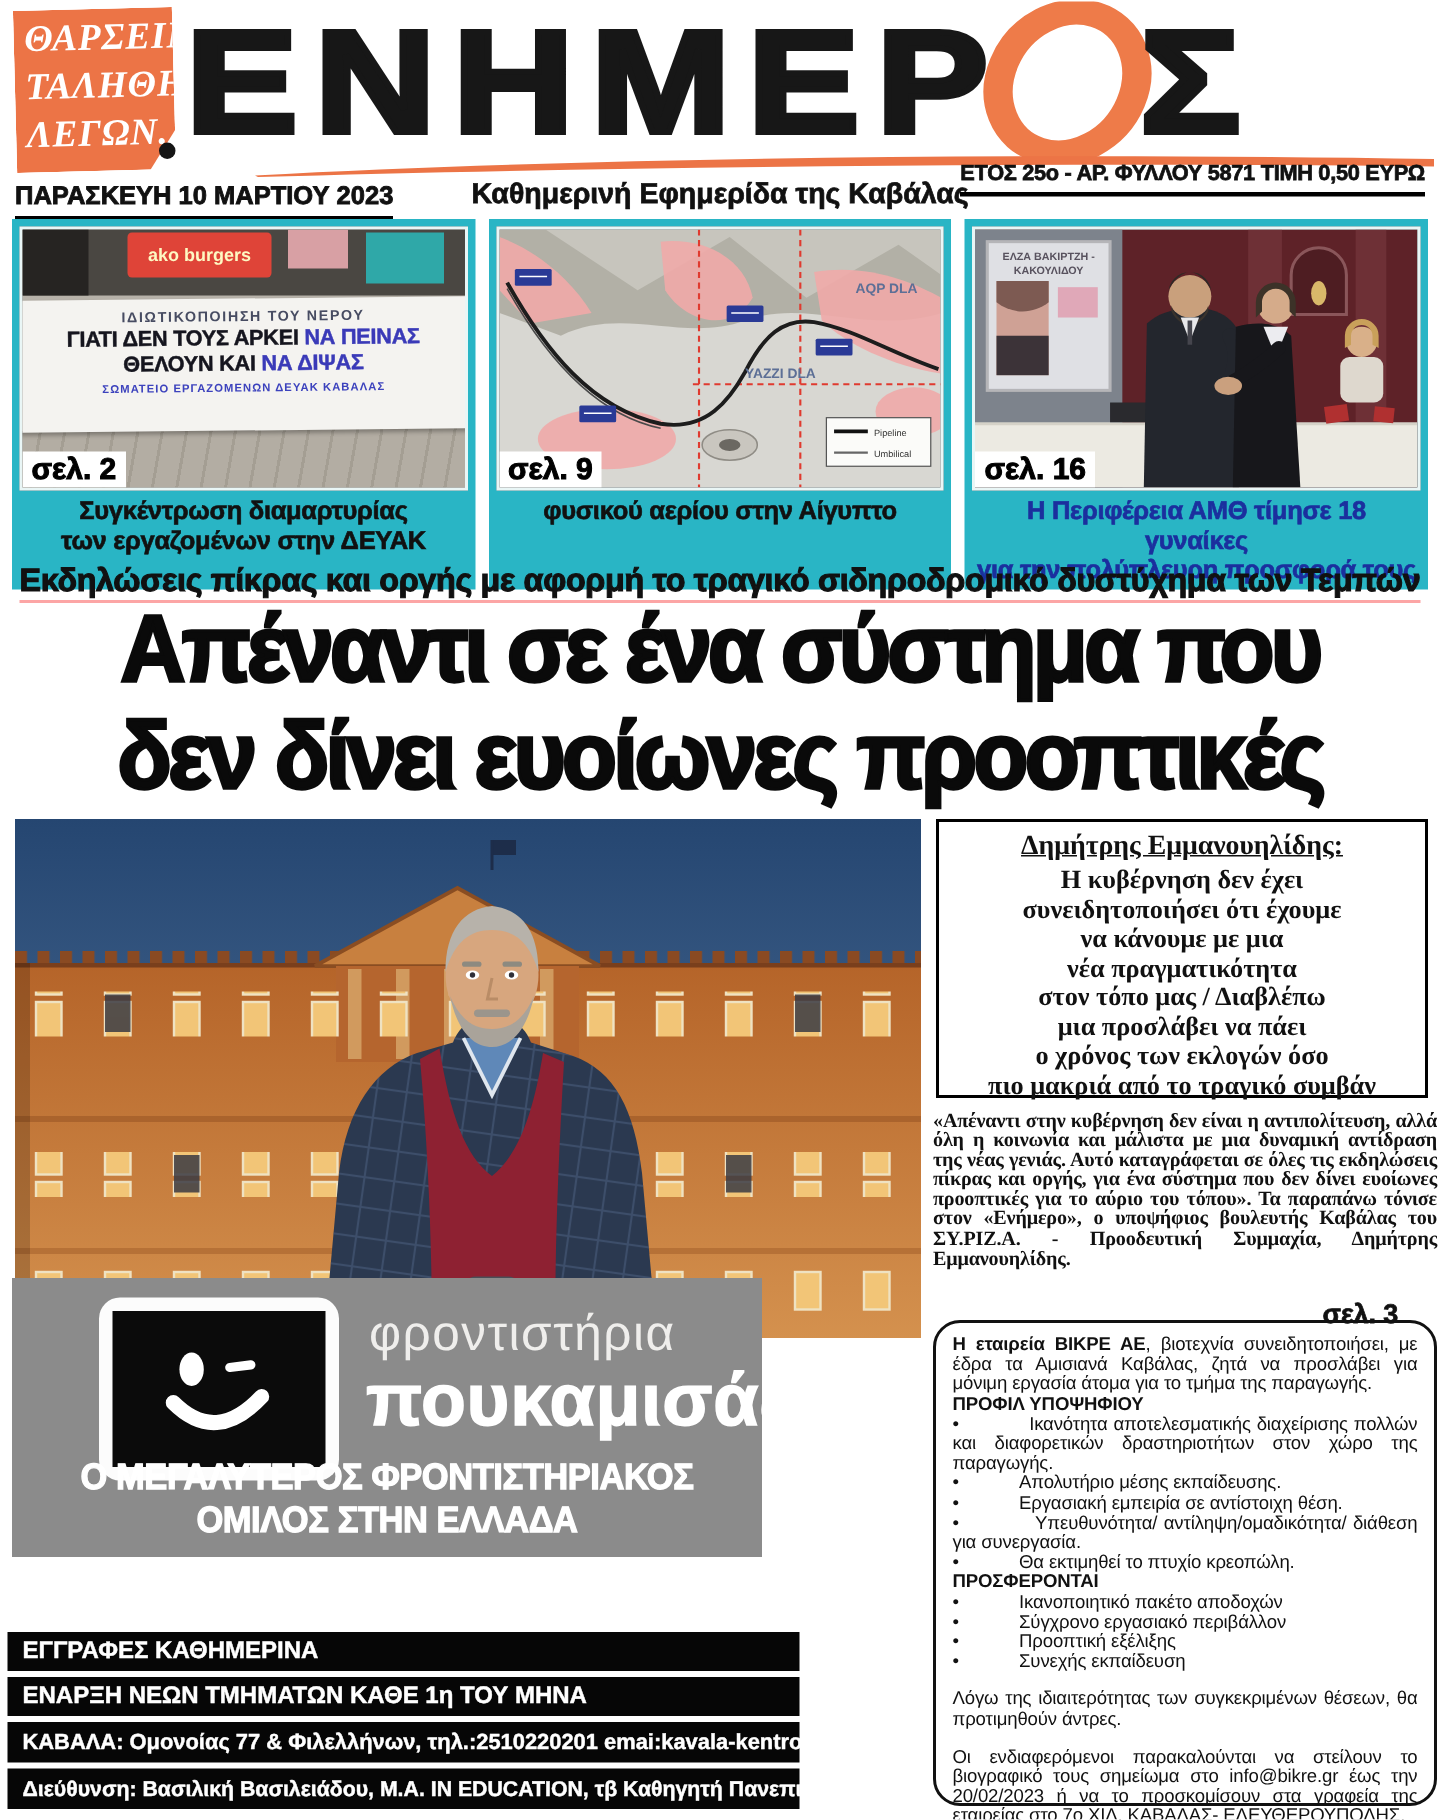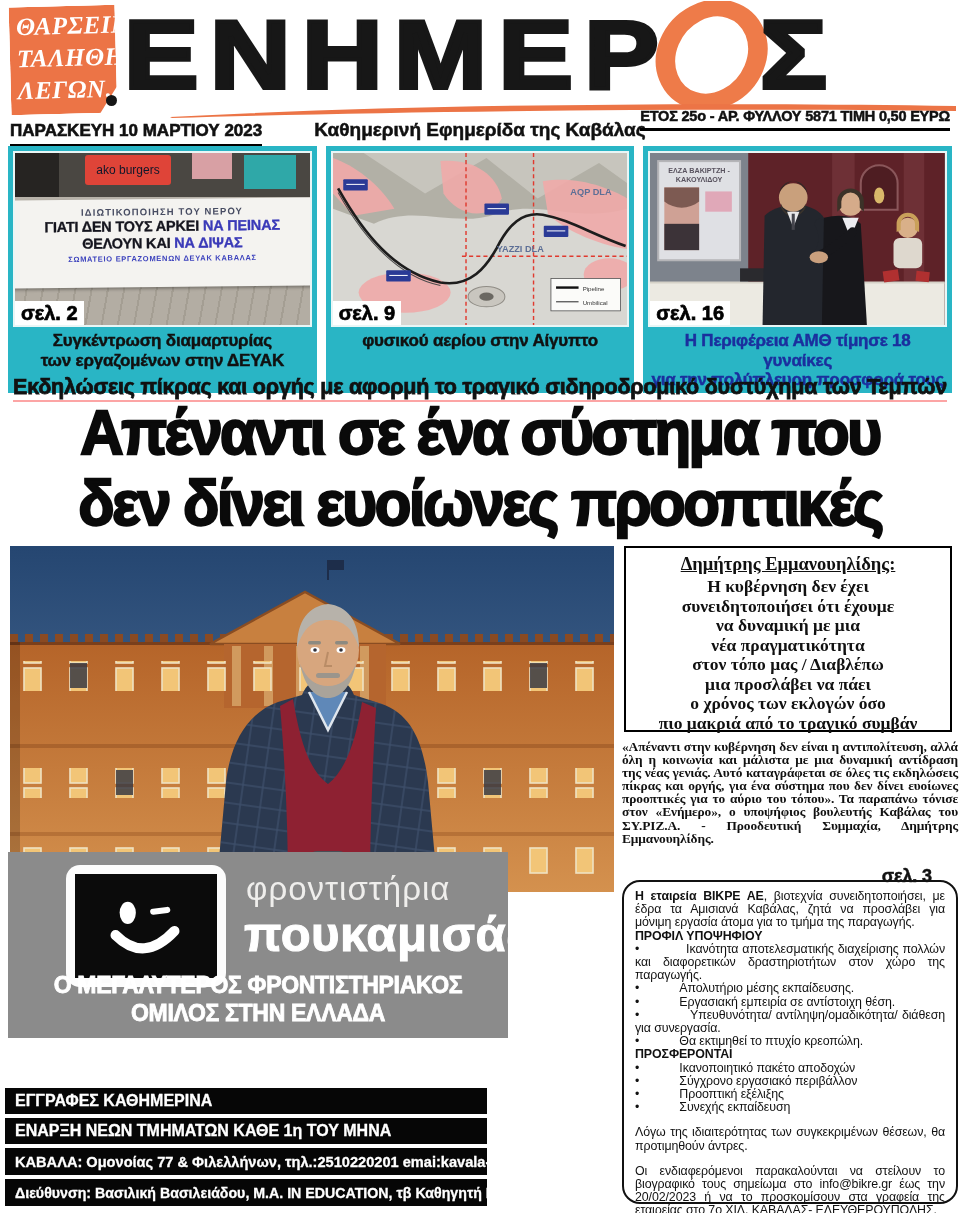--- a/index.html
+++ b/index.html
@@ -37,22 +37,22 @@
   .teaser-caption{text-align:center;font-weight:bold;font-size:17px;line-height:19.5px;margin-top:4px;
               letter-spacing:-.2px;-webkit-text-stroke:.45px;}
   .cap-blue{color:#1b2f9e;-webkit-text-stroke:.45px #1b2f9e;}
 
   
   .s1{position:absolute;inset:0;background:#b7b2a9;}
   .s1-pave{position:absolute;left:0;right:0;bottom:0;height:56px;
            background:repeating-linear-gradient(100deg,#b3ada3 0 14px,#a49e93 14px 16px);}
   .s1-shops{position:absolute;top:0;left:0;right:0;height:44px;background:#4a4742;}
   .s1-shopdark{position:absolute;left:0;top:0;width:44px;height:44px;background:#262422;}
-  .s1-sign{position:absolute;left:70px;top:2px;width:86px;height:30px;background:#df4438;color:#0f172a;
-           font-weight:normal;font-size:12px;text-align:center;line-height:30px;border-radius:3px;}
+  .s1-sign{position:absolute;left:70px;top:2px;width:96px;height:30px;background:#df4438;color:#fef9c3;
+           font-weight:bold;font-size:12px;text-align:center;line-height:30px;border-radius:3px;}
   .s1-teal{position:absolute;right:14px;top:2px;width:52px;height:34px;background:#2fa8a8;}
   .s1-pink{position:absolute;right:78px;top:0;width:40px;height:26px;background:#d8a0a4;}
   .s1-banner{position:absolute;left:-4px;right:-4px;top:46px;height:88px;background:#f4f3f0;
              transform:rotate(-.6deg);box-shadow:0 2px 3px rgba(0,0,0,.3);text-align:center;}
   .s1-l1{font-size:9.5px;color:#474c62;font-weight:bold;letter-spacing:1.1px;margin-top:7px;}
   .s1-l2{font-size:14.5px;font-weight:bold;color:#15151e;letter-spacing:-.2px;margin-top:1px;-webkit-text-stroke:.3px;}
   .s1-blue{color:#3a3ab8;-webkit-text-stroke:.3px #3a3ab8;}
   .s1-l4{font-size:7.5px;color:#3c42bd;font-weight:bold;letter-spacing:.7px;margin-top:3px;}
 
   .scene-svg{position:absolute;inset:0;width:100%;height:100%;}
@@ -86,21 +86,21 @@
           border-radius:14px;padding:9px;box-sizing:border-box;}
   .adlogo-screen{width:100%;height:100%;background:#0b0b0b;position:relative;}
   .adbrand-small{position:absolute;left:238px;top:18px;font-size:33px;color:#efeeec;letter-spacing:1px;}
   .adbrand-big{position:absolute;left:236px;top:54px;font-size:49px;color:#fff;font-weight:bold;
                -webkit-text-stroke:1px #fff;letter-spacing:.5px;}
   .adtagline{position:absolute;left:0;right:0;bottom:12px;text-align:center;font-size:23px;
              font-weight:bold;color:#fff;-webkit-text-stroke:.8px #fff;letter-spacing:-.3px;
              transform:scaleY(1.06);}
 
   
-  .bar{position:absolute;left:5px;width:482px;background:#060606;color:#fff;font-weight:bold;
+  .bar{position:absolute;left:5px;width:528px;background:#060606;color:#fff;font-weight:bold;
        display:flex;align-items:center;padding:0 10px;box-sizing:border-box;white-space:nowrap;
        -webkit-text-stroke:.3px #fff;}
   .bar1{top:1088px;height:26px;font-size:16px;}
   .bar2{top:1118px;height:26px;font-size:16px;}
   .bar3{top:1148px;height:27px;font-size:14.6px;}
   .bar4{top:1179px;height:27px;font-size:14.2px;}
 
   
   .jobbox{position:absolute;left:622px;top:880px;width:336px;height:324px;border:2.5px solid #111;
           border-radius:18px;box-sizing:border-box;padding:8px 11px;font-size:12.4px;
@@ -332,21 +332,21 @@
       <rect x="304" y="310" width="28" height="8" rx="3" fill="#3c414a"></rect>
       <ellipse cx="330" cy="338" rx="17" ry="13" fill="#d7a67e"></ellipse>
       <ellipse cx="308" cy="344" rx="14" ry="10" fill="#cfa078"></ellipse>
     </svg>
   </div>
 
   <div class="quote-box">
     <div class="quote-title">Δημήτρης Εμμανουηλίδης:</div>
     <div class="quote-line">Η κυβέρνηση δεν έχει</div>
     <div class="quote-line">συνειδητοποιήσει ότι έχουμε</div>
-    <div class="quote-line">να δυναμική με μια</div>
+    <div class="quote-line">να κάνουμε με μια</div>
     <div class="quote-line">νέα πραγματικότητα</div>
     <div class="quote-line">στον τόπο μας / Διαβλέπω</div>
     <div class="quote-line">μια προσλάβει να πάει</div>
     <div class="quote-line">ο χρόνος των εκλογών όσο</div>
     <div class="quote-line">πιο μακριά από το τραγικό συμβάν</div>
   </div>
 
   <div class="article">
     <span>«Απέναντι στην κυβέρνηση δεν είναι η αντιπολίτευση, αλλά όλη η κοινωνία και μάλιστα με μια δυναμική αντίδραση της νέας γενιάς. Αυτό καταγράφεται σε όλες τις εκδηλώσεις πίκρας και οργής, για ένα σύστημα που δεν δίνει ευοίωνες προοπτικές για το αύριο του τόπου». Τα παραπάνω τόνισε στον «Ενήμερο», ο υποψήφιος βουλευτής Καβάλας του ΣΥ.ΡΙΖ.Α. - Προοδευτική Συμμαχία, Δημήτρης Εμμανουηλίδης.</span>
     <span class="pageref">σελ. 3</span>

